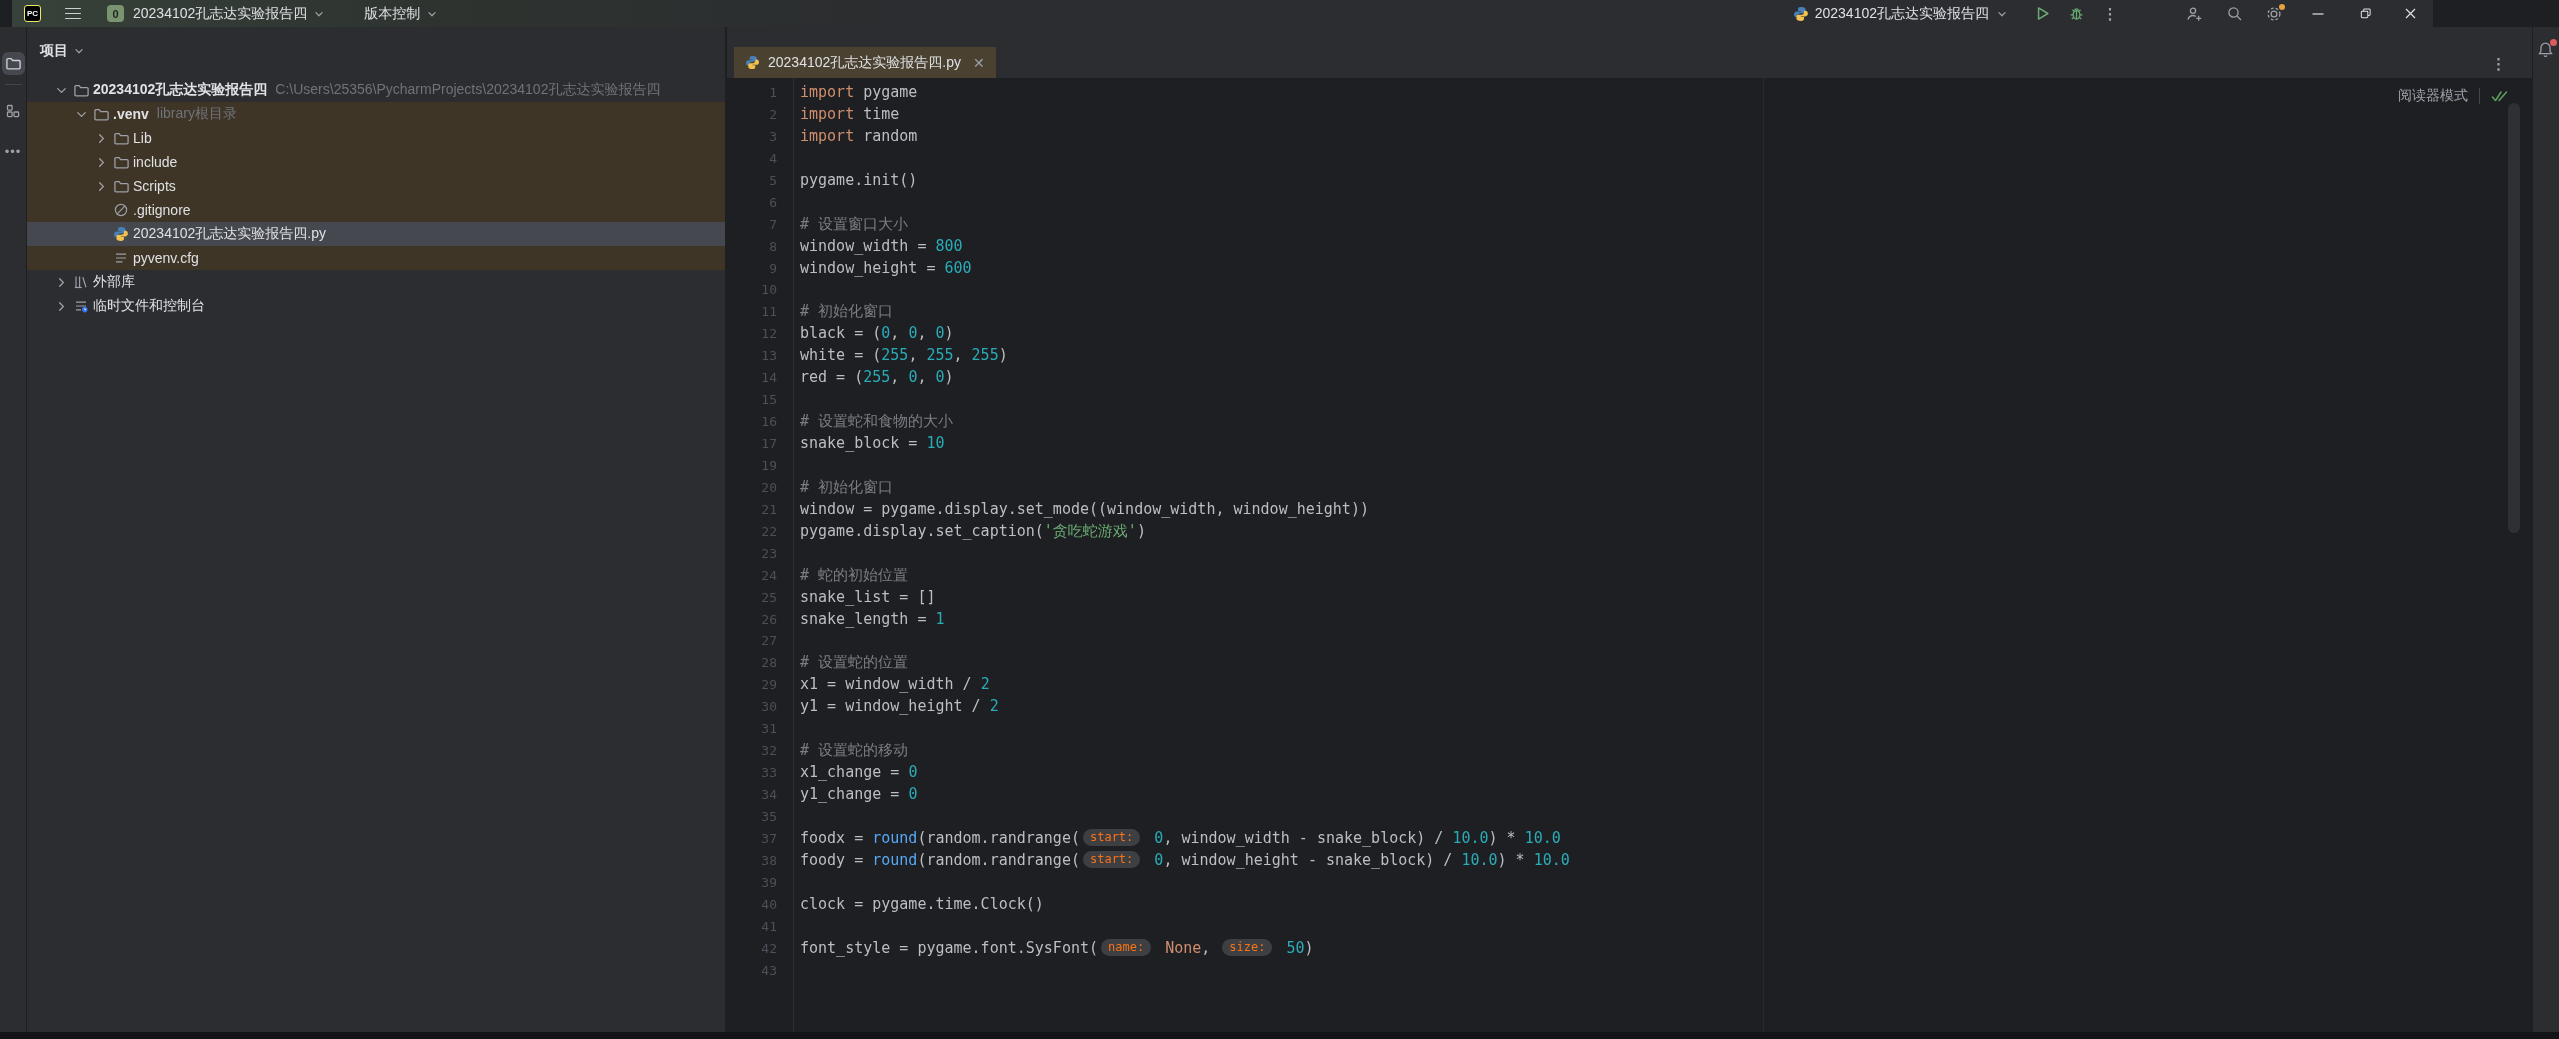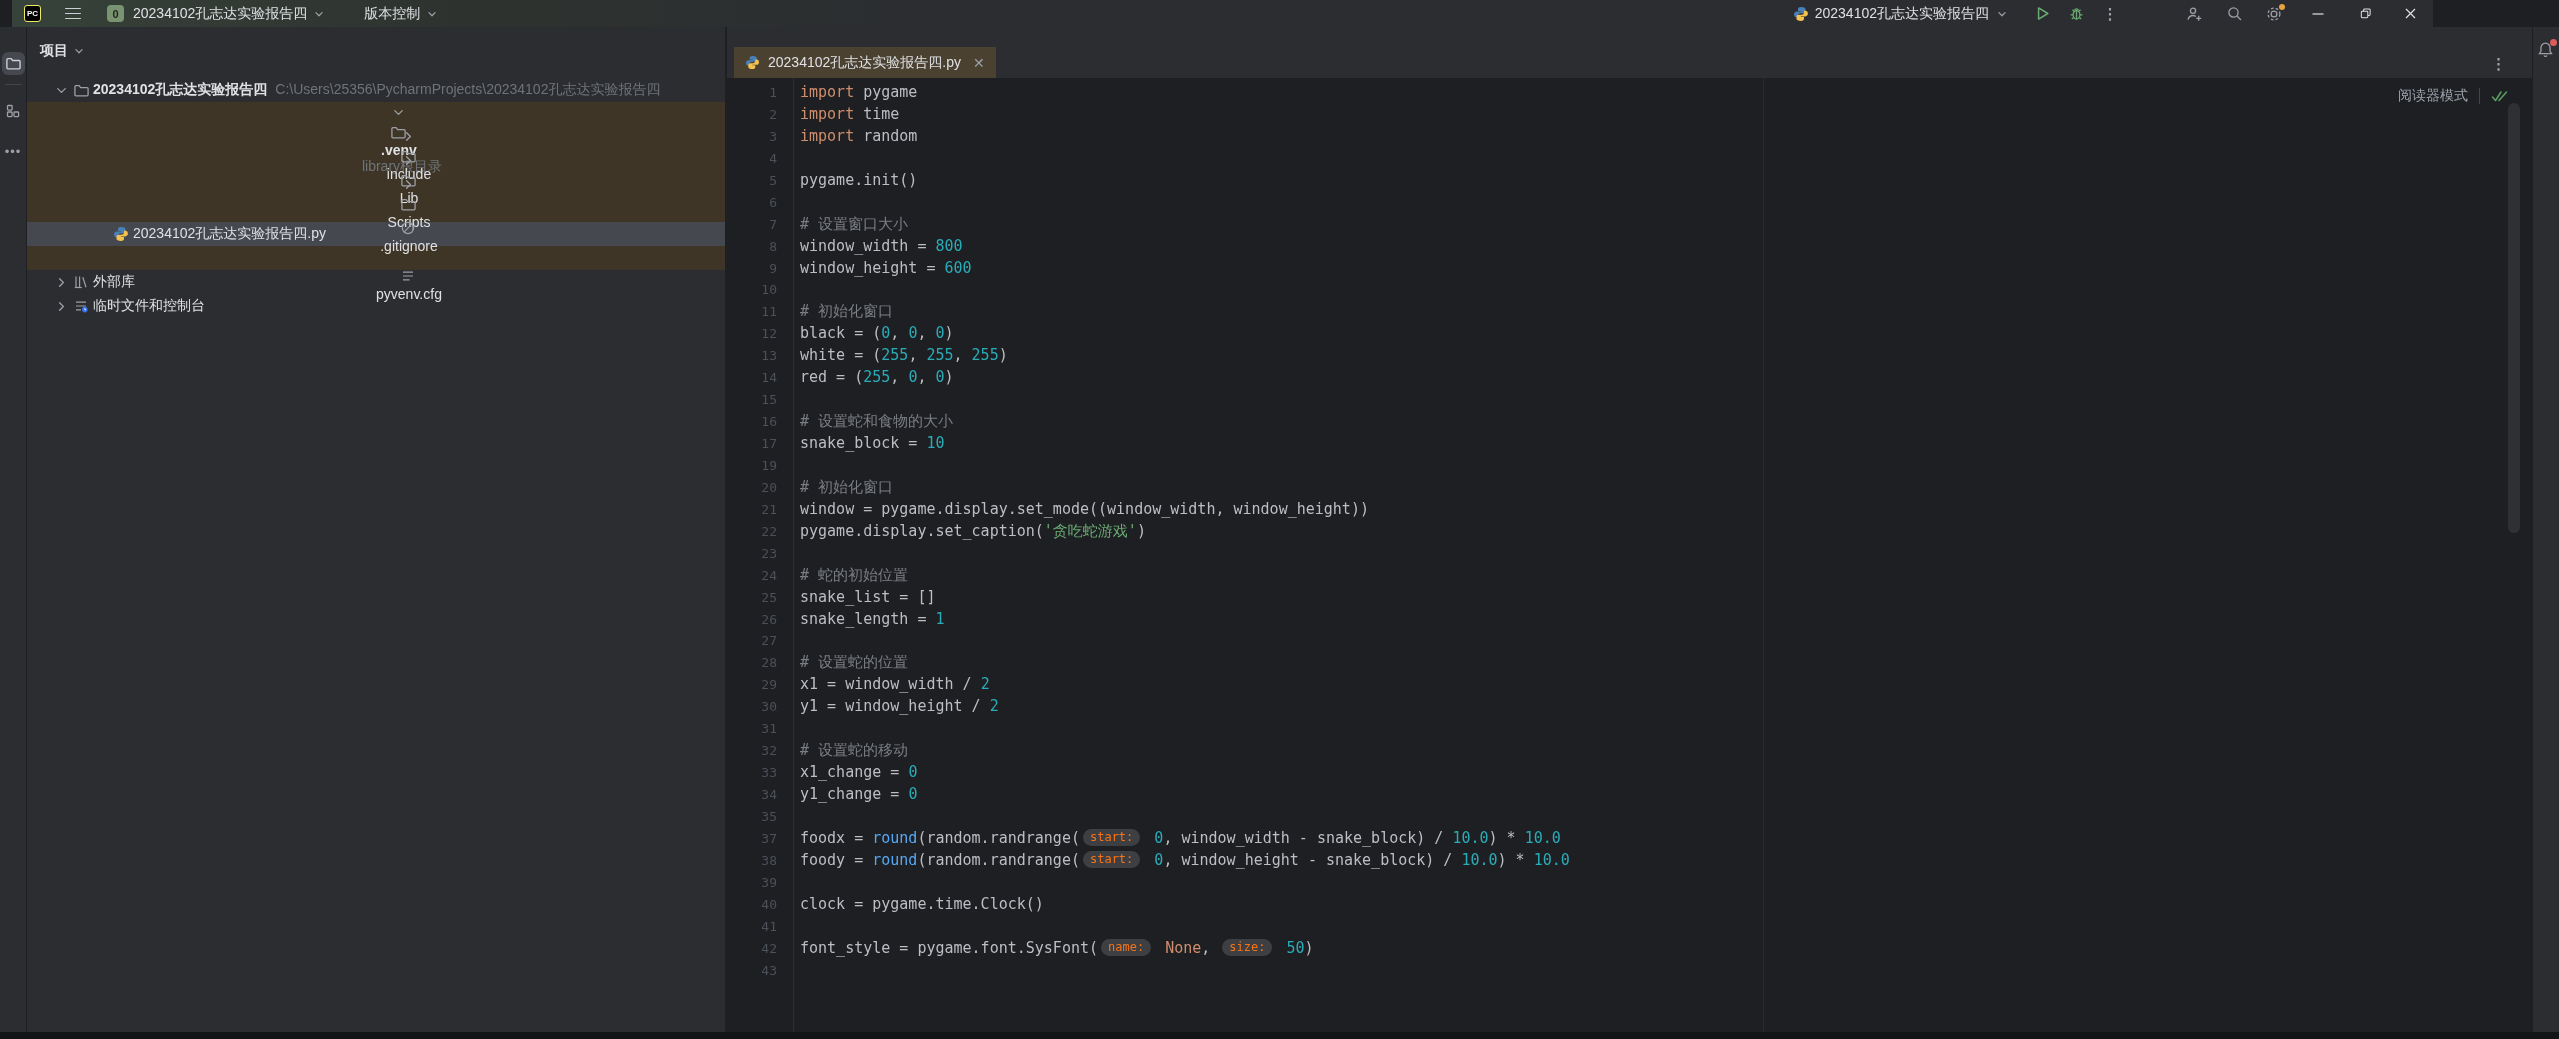--- a/index.html
+++ b/index.html
@@ -43,21 +43,21 @@
   .project-panel { position:absolute; left:27px; top:27px; width:699px; height:1005px;
     background:#2b2d30; border-right:1px solid #1e1f22; }
   .panel-header { height:48px; display:flex; align-items:center; padding-left:13px; gap:4px; }
   .panel-header .ph-title { font-size:14px; font-weight:700; color:#dfe1e5; }
   .tree { margin-top:3px; }
   .tree-row { height:24px; display:flex; align-items:center; font-size:14px; cursor:pointer; white-space:nowrap; }
   .tree-row .cell { width:20px; height:20px; display:flex; align-items:center; justify-content:center; flex:none; }
   .tree-row .lbl { margin-left:2px; color:#dfe1e5; }
   .tree-row .lbl.bold { font-weight:700; }
   .tree-row .extra { margin-left:8px; color:#6f737a; }
-  .bg-brown { background:#3e3526;flex-direction:column; }
+  .bg-brown { background:#3e3526; }
   .bg-selected { background:#45484e; }
 
   
   .editor-col { position:absolute; left:727px; top:27px; width:1805px; height:1005px; background:#2b2d30; }
   .tabbar { position:relative; height:51px; background:#2b2d30; }
   .tab { position:absolute; left:7px; bottom:0; height:31px; display:flex; align-items:center;
     gap:8px; padding:0 11px; background:#4a4131; font-size:14px; color:#dfe1e5; cursor:pointer; }
   .tab-close { color:#9da0a8; font-size:14px; margin-left:4px; cursor:pointer; }
   .tab-kebab { position:absolute; right:26px; bottom:7px; }
 
@@ -243,34 +243,34 @@
         <span class="cell">
           <svg width="15" height="15" viewBox="0 0 16 16">
             <path d="M6 4l4 4-4 4" fill="none" stroke="#9da0a8" stroke-width="1.4" stroke-linecap="round" stroke-linejoin="round"></path>
           </svg>
         </span>
         <span class="cell">
           <svg width="17" height="17" viewBox="0 0 16 16">
             <path d="M1.8 4.4c0-.6.4-1 1-1h3l1.4 1.8h6c.6 0 1 .4 1 1v5.9c0 .6-.4 1-1 1H2.8c-.6 0-1-.4-1-1z" fill="none" stroke="#9da0a8" stroke-width="1.2"></path>
           </svg>
         </span>
-        <span class="lbl">include</span>
+        <span class="lbl">Lib</span>
       </div>
       <div class="tree-row bg-brown" style="padding-left: 64px;">
         <span class="cell">
           <svg width="15" height="15" viewBox="0 0 16 16">
             <path d="M6 4l4 4-4 4" fill="none" stroke="#9da0a8" stroke-width="1.4" stroke-linecap="round" stroke-linejoin="round"></path>
           </svg>
         </span>
         <span class="cell">
           <svg width="17" height="17" viewBox="0 0 16 16">
             <path d="M1.8 4.4c0-.6.4-1 1-1h3l1.4 1.8h6c.6 0 1 .4 1 1v5.9c0 .6-.4 1-1 1H2.8c-.6 0-1-.4-1-1z" fill="none" stroke="#9da0a8" stroke-width="1.2"></path>
           </svg>
         </span>
-        <span class="lbl">Lib</span>
+        <span class="lbl">include</span>
       </div>
       <div class="tree-row bg-brown" style="padding-left: 64px;">
         <span class="cell">
           <svg width="15" height="15" viewBox="0 0 16 16">
             <path d="M6 4l4 4-4 4" fill="none" stroke="#9da0a8" stroke-width="1.4" stroke-linecap="round" stroke-linejoin="round"></path>
           </svg>
         </span>
         <span class="cell">
           <svg width="17" height="17" viewBox="0 0 16 16">
             <path d="M1.8 4.4c0-.6.4-1 1-1h3l1.4 1.8h6c.6 0 1 .4 1 1v5.9c0 .6-.4 1-1 1H2.8c-.6 0-1-.4-1-1z" fill="none" stroke="#9da0a8" stroke-width="1.2"></path>

